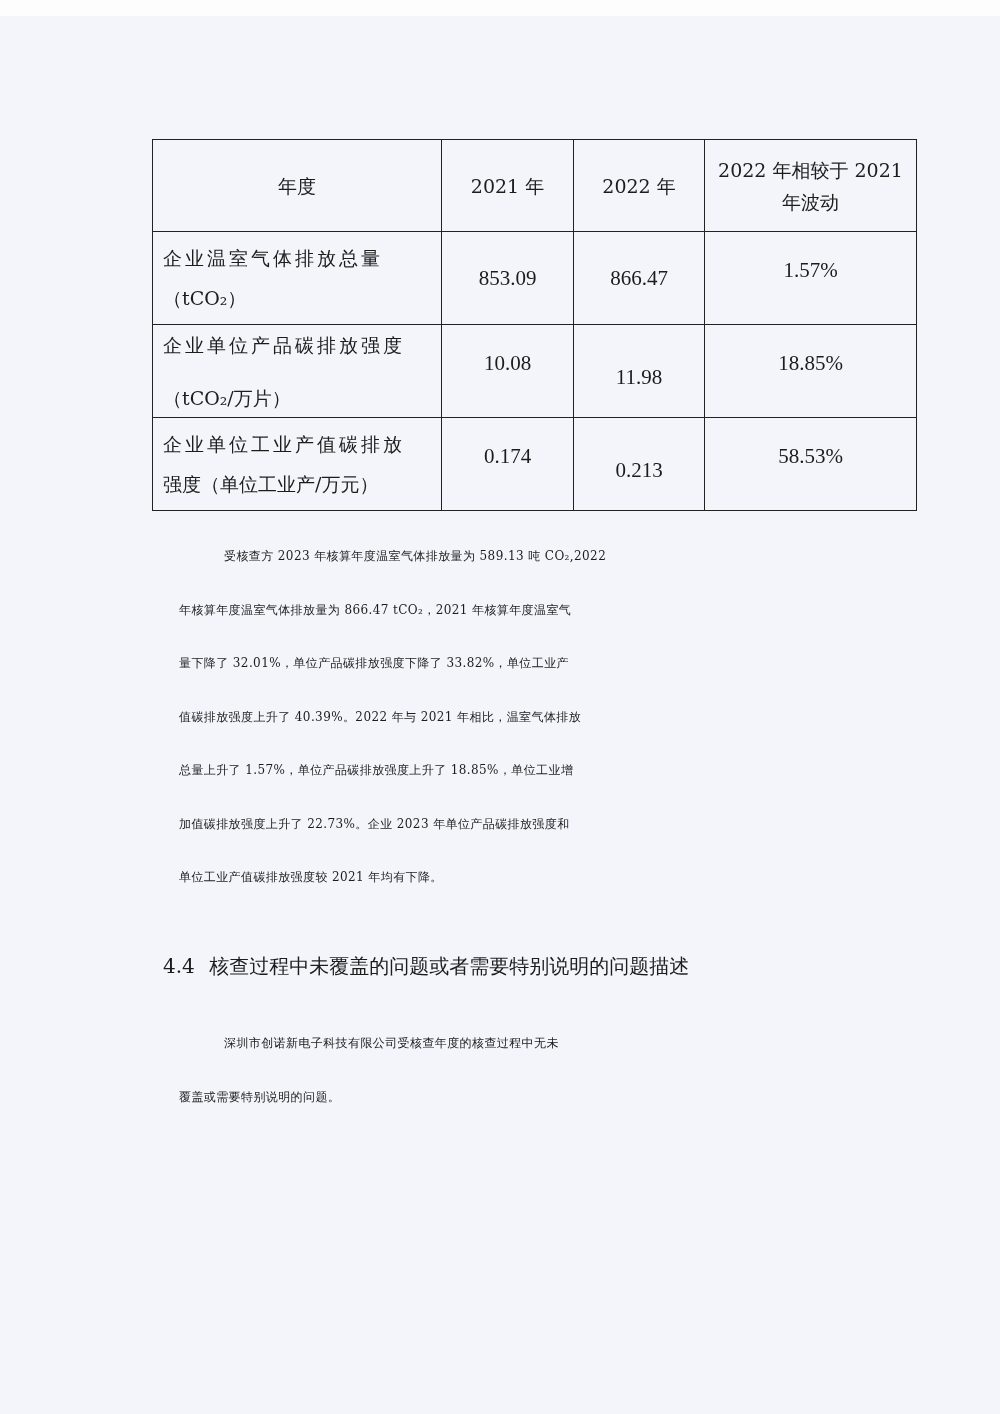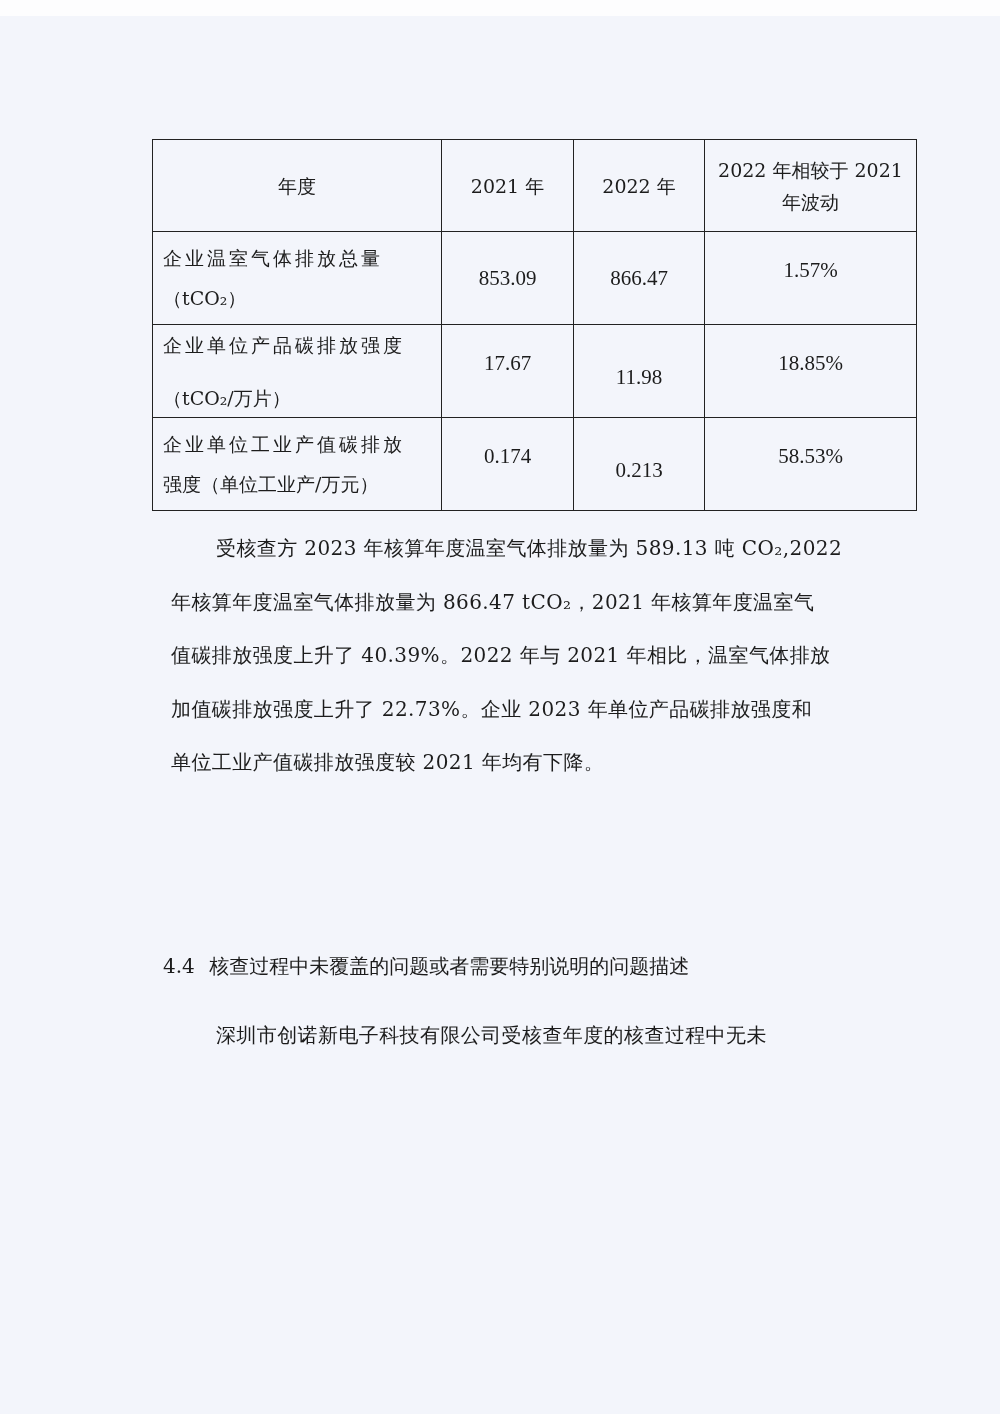--- a/index.html
+++ b/index.html
@@ -20,22 +20,22 @@
   }
   .data-table td.label { text-align:left; padding-left:10px; letter-spacing:3px; }
   .data-table td.label .unit { letter-spacing:0; }
   .hdr td { height:91px; }
   .row td { height:92px; }
   .num { font-family:"Liberation Serif",serif; font-size:21px; }
   .pct { position:relative; top:-8px; }
   .v2022 { position:relative; top:6px; }
   .para {
     position:absolute; left:163px; width:700px;
-    font-size:20px; line-height:53.5px; letter-spacing:0.4px;
-    margin:8px;
+    font-size:12px; line-height:53.5px; letter-spacing:0.4px;
+    margin:16px;
   }
   .heading { position:absolute; left:163px; top:946px; font-size:20px; margin:0; font-weight:normal; line-height:40px; }
 </style>
 </head>
 <body>
 
 <div class="top-strip"></div>
 
 <table class="data-table">
   <colgroup>
@@ -61,44 +61,47 @@
     </td>
     <td class="num">853.09</td>
     <td class="num">866.47</td>
     <td class="num"><span class="pct">1.57%</span></td>
   </tr>
   <tr class="row">
     <td class="label">
       <div>企业单位产品碳排放强度</div>
       <div class="unit" style="margin-top:21px">（tCO₂/万片）</div>
     </td>
-    <td class="num"><span class="pct">17.67</span></td>
+    <td class="num"><span class="pct">10.08</span></td>
     <td class="num"><span class="v2022">11.98</span></td>
     <td class="num"><span class="pct">18.85%</span></td>
   </tr>
   <tr class="row">
     <td class="label">
       <div>企业单位工业产值碳排放</div>
       <div class="unit" style="margin-top:8px">强度（单位工业产/万元）</div>
     </td>
     <td class="num"><span class="pct">0.174</span></td>
     <td class="num"><span class="v2022">0.213</span></td>
     <td class="num"><span class="pct">58.53%</span></td>
   </tr>
 </tbody>
   </table>
 
 <div class="para" style="top:514px">
   <div style="text-indent:45px">受核查方 2023 年核算年度温室气体排放量为 589.13 吨 CO₂,2022</div>
   <div>年核算年度温室气体排放量为 866.47 tCO₂，2021 年核算年度温室气</div>
+  <div>量下降了 32.01%，单位产品碳排放强度下降了 33.82%，单位工业产</div>
   <div>值碳排放强度上升了 40.39%。2022 年与 2021 年相比，温室气体排放</div>
+  <div>总量上升了 1.57%，单位产品碳排放强度上升了 18.85%，单位工业增</div>
   <div>加值碳排放强度上升了 22.73%。企业 2023 年单位产品碳排放强度和</div>
   <div>单位工业产值碳排放强度较 2021 年均有下降。</div>
 </div>
 
 <h2 class="heading">
   <span>4.4</span>
   <span style="margin-left:8px">核查过程中未覆盖的问题或者需要特别说明的问题描述</span>
 </h2>
 
 <div class="para" style="top:1001px">
   <div style="text-indent:45px">深圳市创诺新电子科技有限公司受核查年度的核查过程中无未</div>
+  <div>覆盖或需要特别说明的问题。</div>
 </div>
 
 </body></html>

